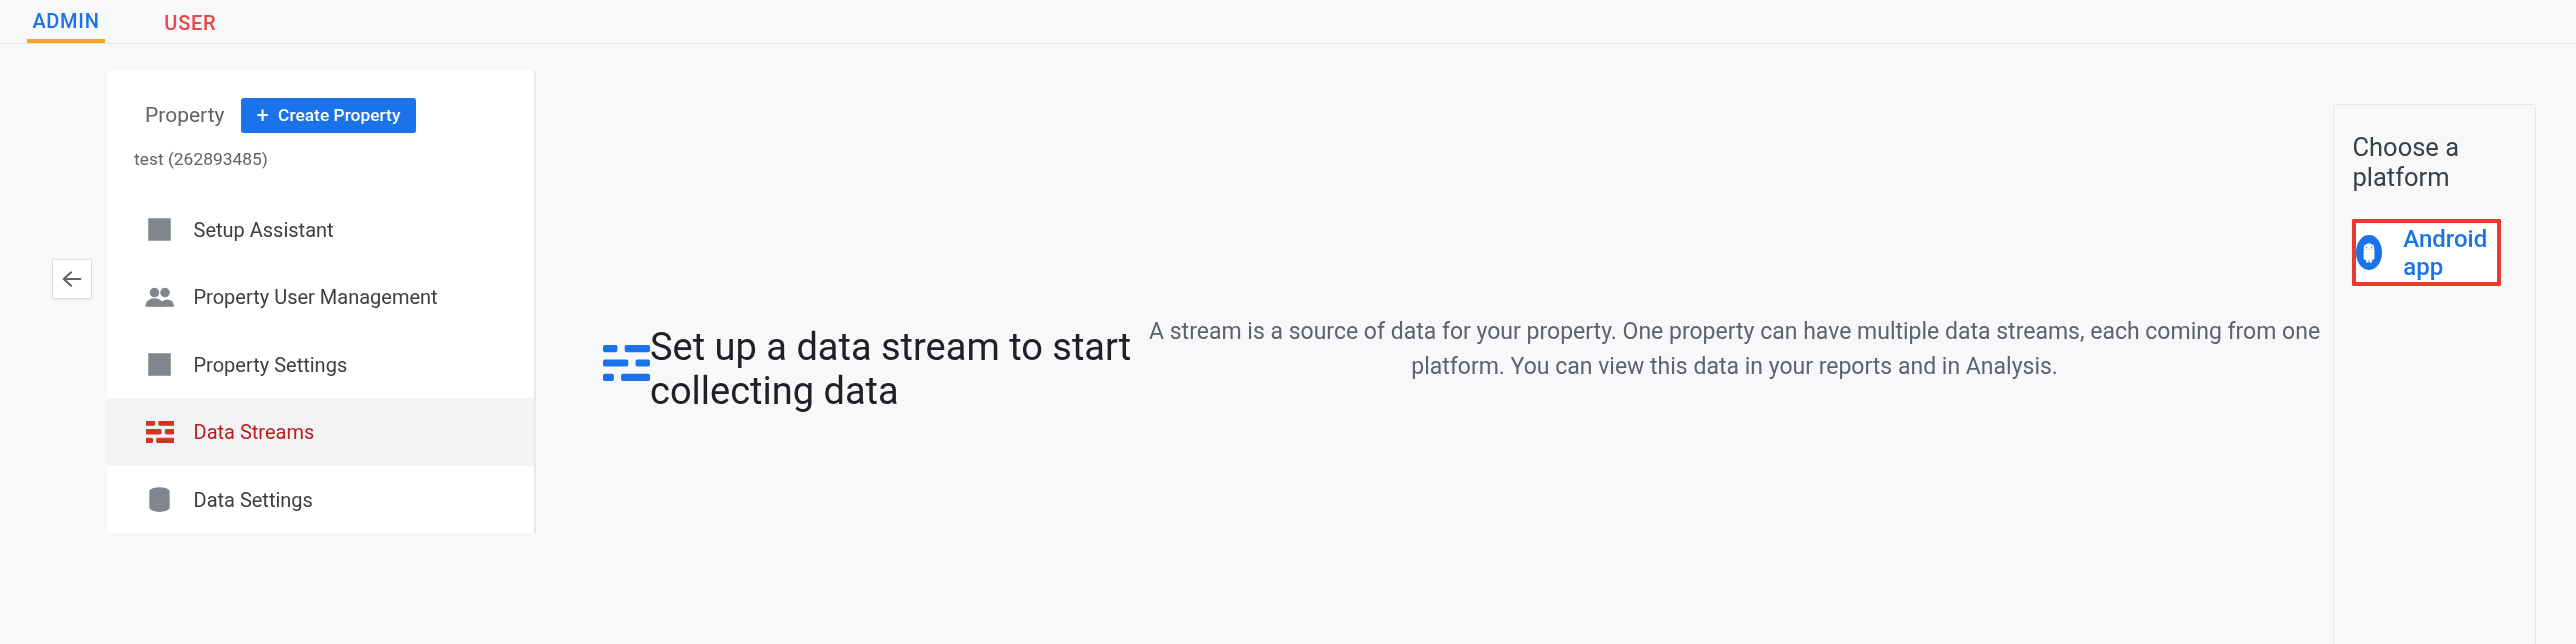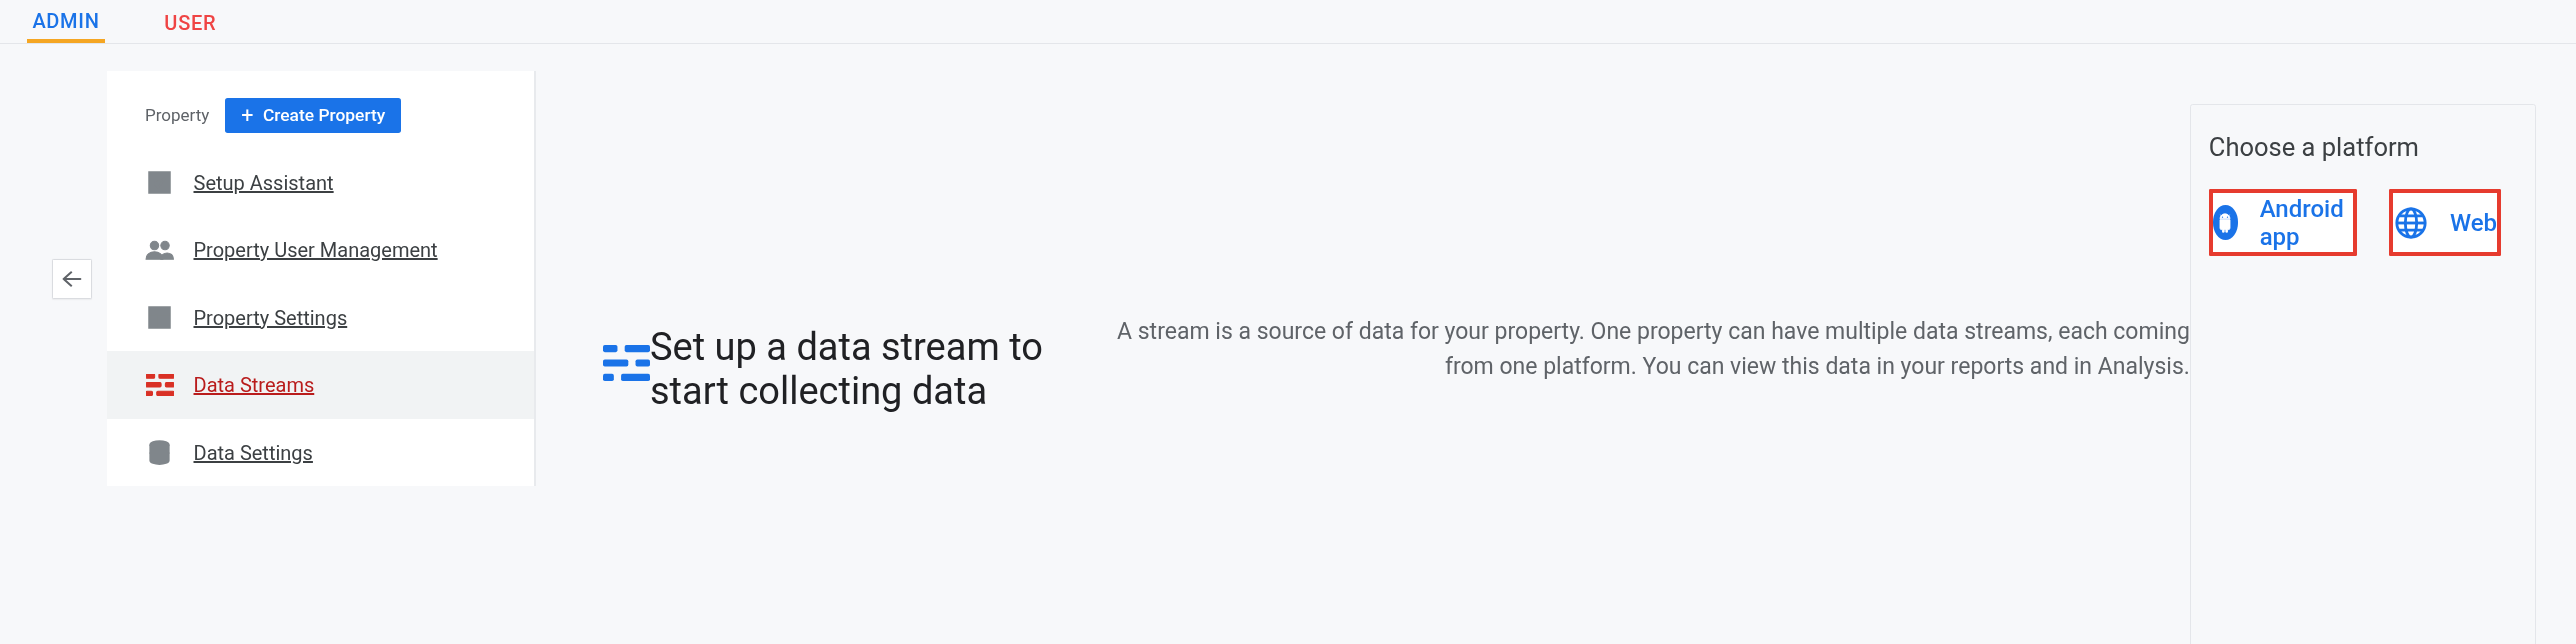--- a/index.html
+++ b/index.html
@@ -80,21 +80,21 @@
     border-right: 2px solid #e8eaed;
   }
 
   .prop-row {
     display: flex;
     align-items: center;
     gap: 16px;
     padding: 0 27px 16px 38px;
   }
   .prop-label {
-    font-size: 17px;
+    font-size: 21px;
     color: #5f6368;
   }
   .create-btn {
     display: inline-flex;
     align-items: center;
     gap: 9.4px;
     background: #1a73e8;
     color: #fff;
     font-size: 17.4px;
     font-weight: 500;
@@ -116,21 +116,20 @@
 
   .nav-list { list-style: none; }
   .nav-item {
     display: flex;
     align-items: center;
     gap: 19px;
     padding: 19px 27px 19px 38px;
     font-size: 20px;
     color: #3c4043;
     cursor: pointer;
-    text-decoration: underline;
   }
   .nav-item.active {
     background: #f1f3f4;
     color: #b91c1c;
   }
   .nav-item .nav-icon {
     width: 29.5px;
     height: 29.5px;
     display: flex;
     align-items: center;
@@ -157,21 +156,21 @@
   .hero-title {
     align-self: center;
     font-size: 38px;
     font-weight: 400;
     color: #202124;
     margin-bottom: 16px;
     font-family: "Google Sans", Roboto, Arial, sans-serif;
   }
   .hero-sub {
     align-self: center;
-    text-align: right;
+    text-align: center;
     font-size: 23px;
     color: #5f6368;
     line-height: 1.5;
     max-width: 1945px;
     margin-bottom: 54px;
   }
 
   .platform-card {
     border: 0.7px solid #e4e6ea;
     border-radius: 2.7px;
@@ -236,20 +235,21 @@
     <div class="sidebar">
 
       <div class="prop-row">
         <span class="prop-label">Property</span>
         <span class="create-btn">
           <span class="plus">+</span>
           <span>Create Property</span>
         </span>
       </div>
 
+      <div class="prop-name">test (262893485)</div>
 
       <ul class="nav-list">
 
         <li class="nav-item">
           <span class="nav-icon">
             <svg width="27" height="27" viewBox="0 0 24 24">
               <rect x="3" y="3" width="18" height="18" fill="none" stroke-width="2"></rect>
               <path d="M7 12 L11 16 L17 8" fill="none" stroke-width="2"></path>
             </svg>
           </span>
@@ -335,30 +335,19 @@
           <span class="pf-icon">
             <svg width="20" height="20" viewBox="0 0 24 24">
               <path fill="#fff" d="M6 8h12v10a2 2 0 0 1-2 2h-1v3h-2v-3h-2v3H9v-3H8a2 2 0 0 1-2-2V8zm0-1a6 6 0 0 1 12 0H6zM8 4l-1.5-2M16 4l1.5-2" stroke="#fff" stroke-width="1"></path>
               <circle cx="9" cy="5" r="0.8" fill="#1a73e8"></circle>
               <circle cx="15" cy="5" r="0.8" fill="#1a73e8"></circle>
             </svg>
           </span>
           <span>Android app</span>
         </div>
 
-        <div class="platform-btn">
-          <span class="pf-icon globe">
-            <svg width="34" height="34" viewBox="0 0 24 24">
-              <circle cx="12" cy="12" r="10" fill="none" stroke="#1a73e8" stroke-width="2"></circle>
-              <ellipse cx="12" cy="12" rx="4" ry="10" fill="none" stroke="#1a73e8" stroke-width="2"></ellipse>
-              <line x1="2" y1="12" x2="22" y2="12" stroke="#1a73e8" stroke-width="2"></line>
-              <path d="M4 7 H20 M4 17 H20" stroke="#1a73e8" stroke-width="2"></path>
-            </svg>
-          </span>
-          <span>Web</span>
-        </div>
 
       </div>
     </div>
 
   </div>
 </div>
 
 
 </body></html>

